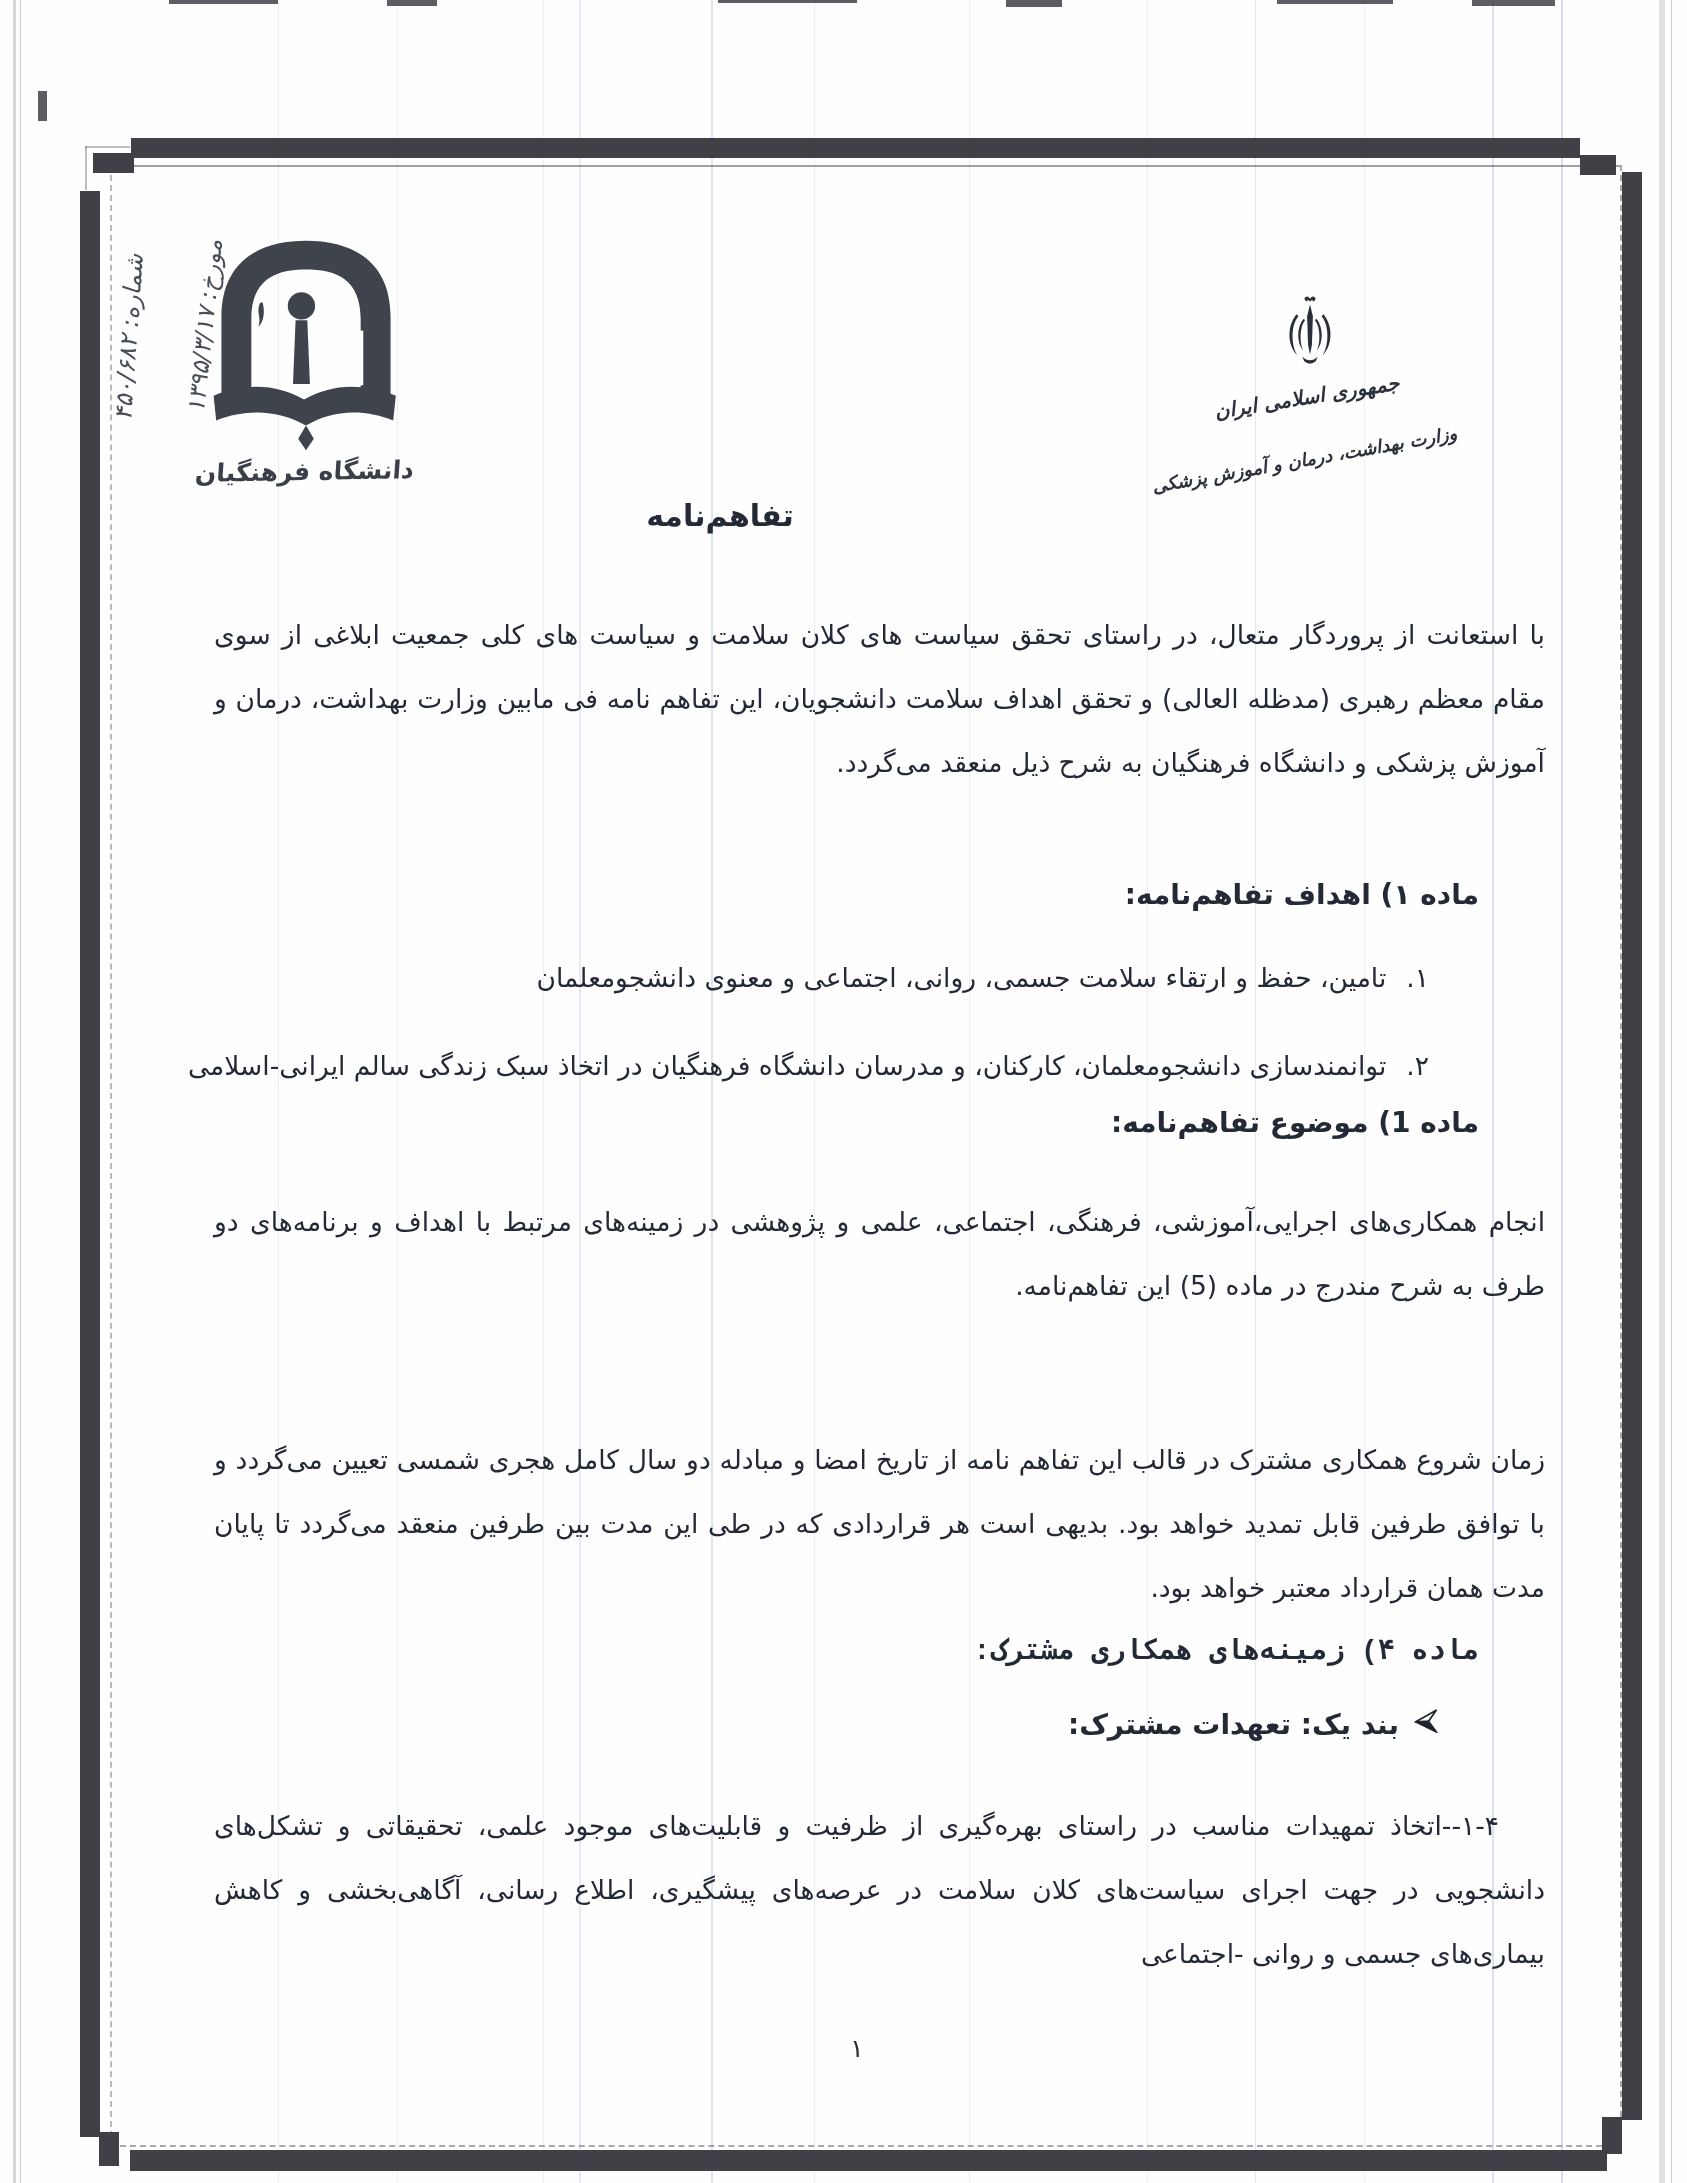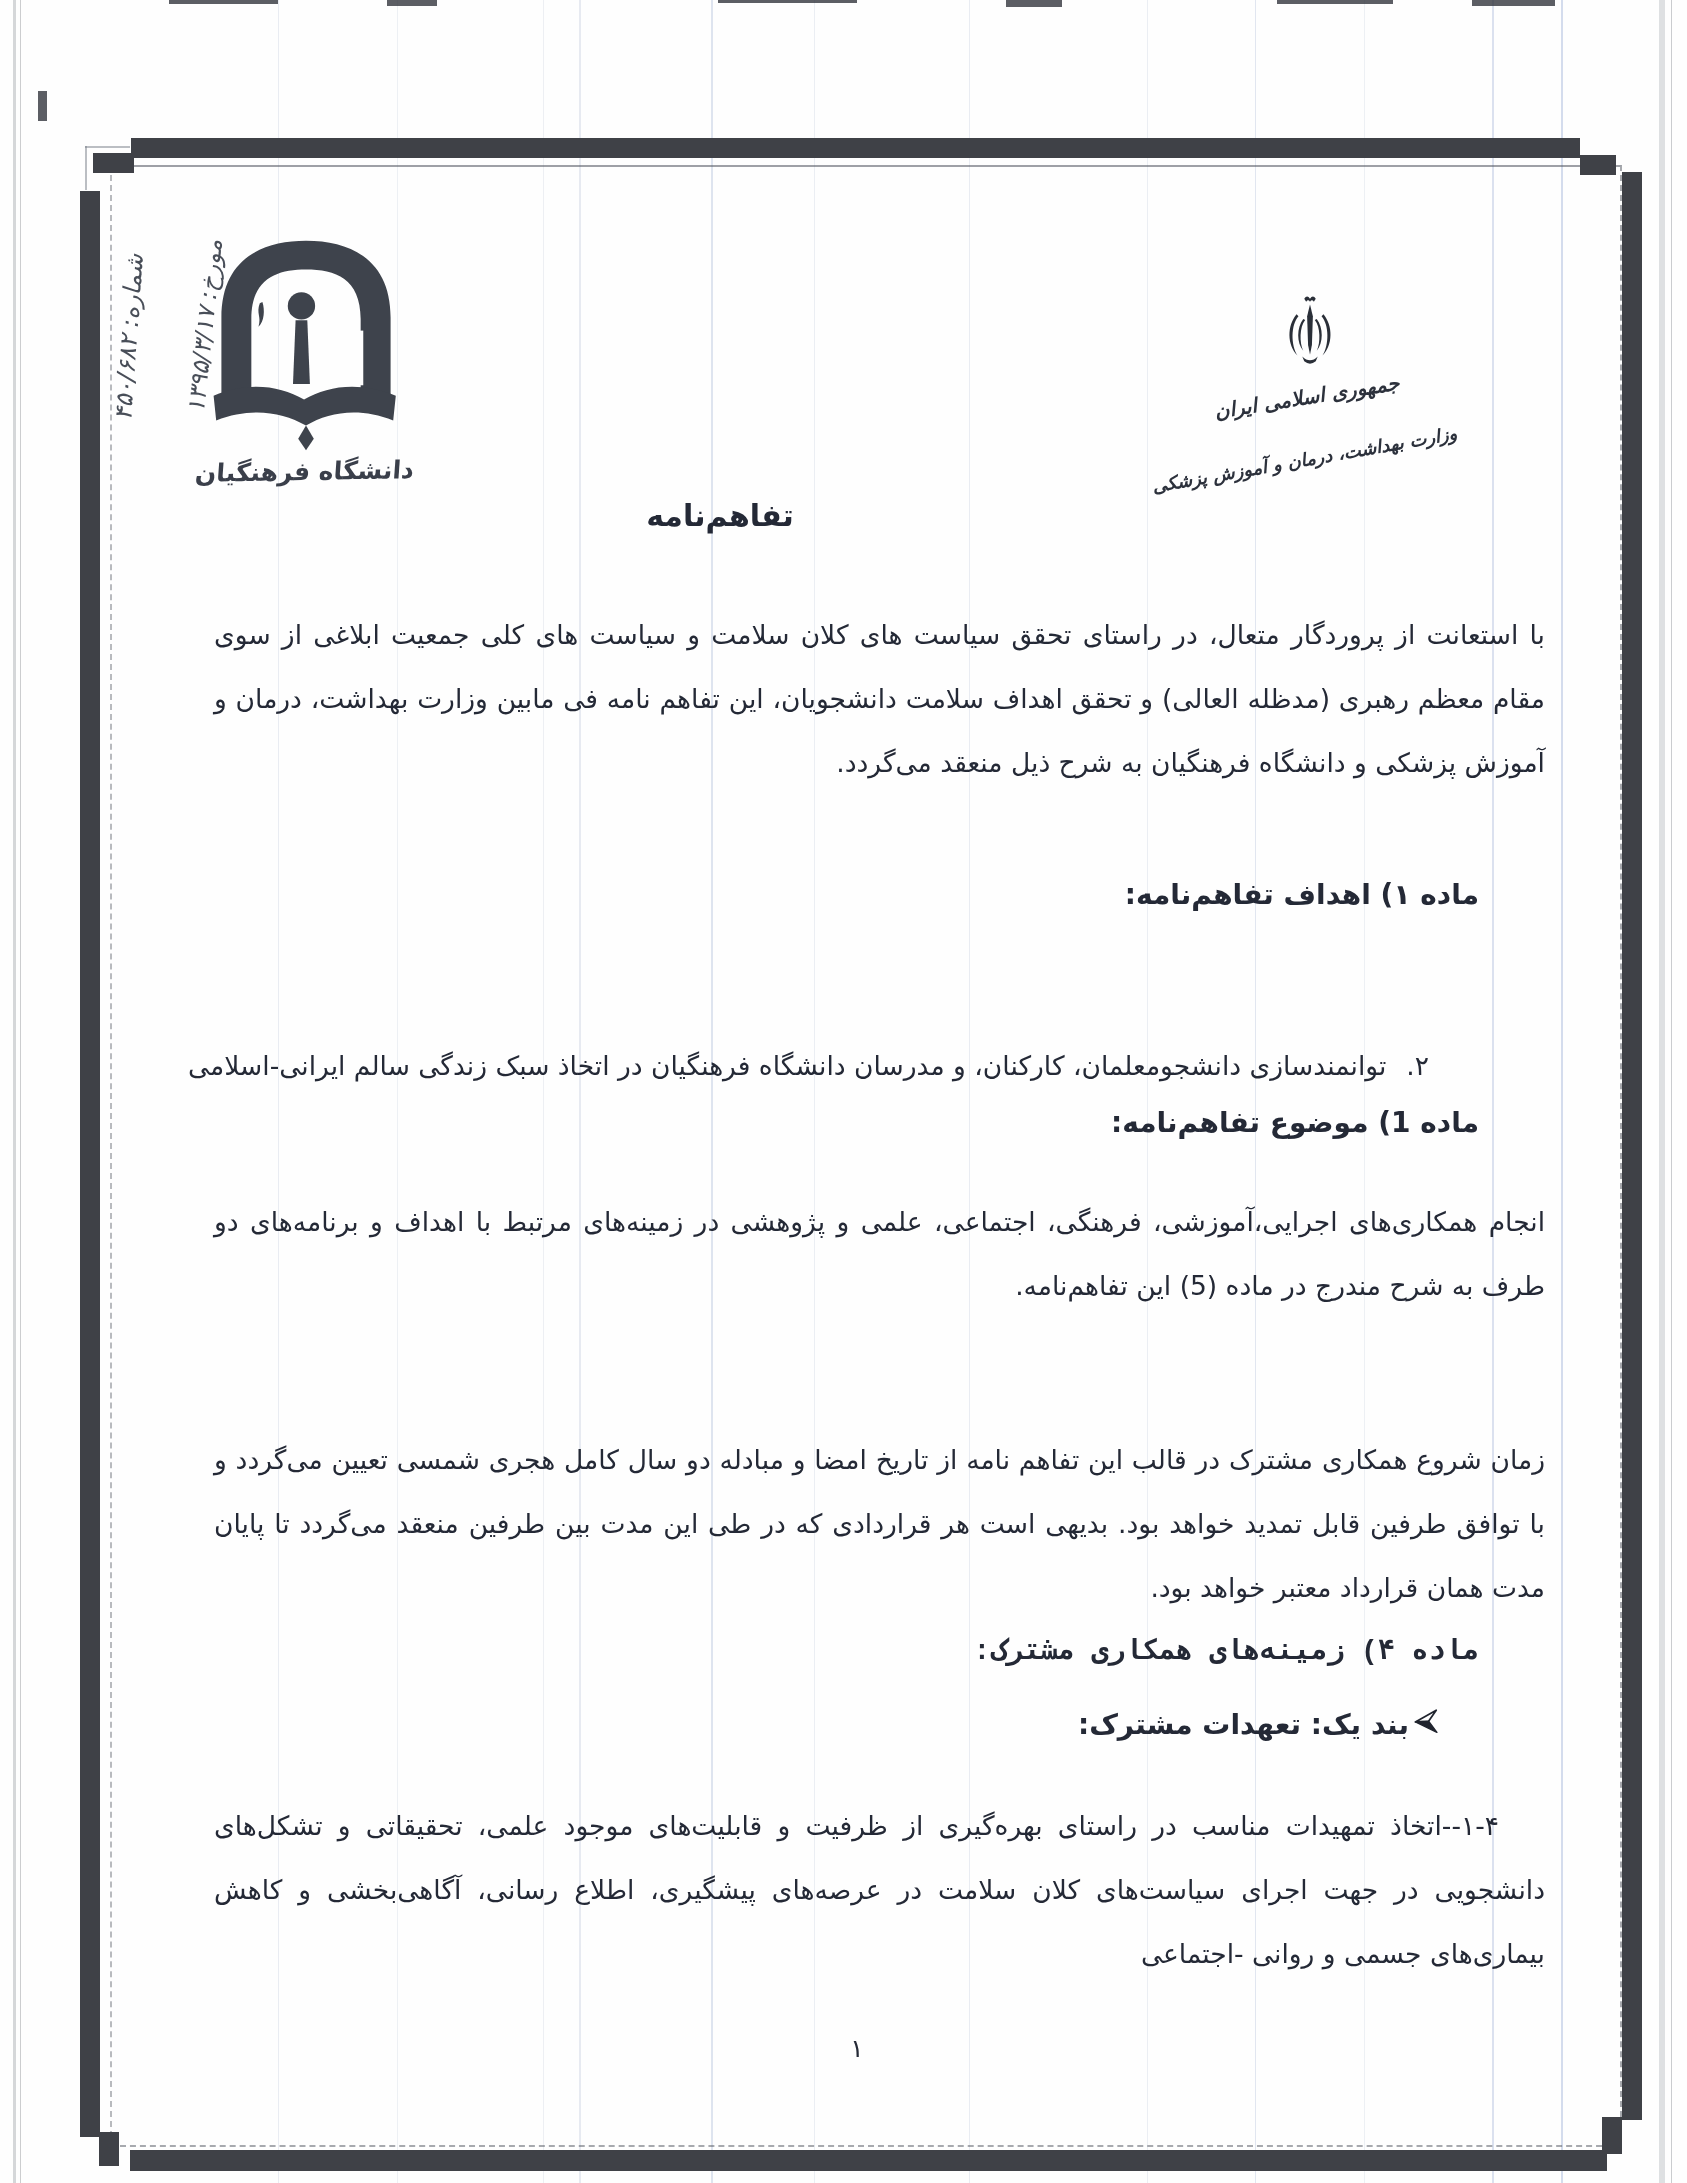--- a/index.html
+++ b/index.html
@@ -71,21 +71,21 @@
   .h3{top:1340px;}
   .h4{top:1634px;font-family:Liberation Mono, monospace;}
   .item{
     position:absolute;right:258px;font-size:26.5px;line-height:40px;white-space:nowrap;
   }
   .item .num{margin-left:20px;}
   .item1{top:958px;}
   .item2{top:1014px;margin-top:32px;}
   .clause{
     position:absolute;right:248px;top:1708px;font-size:28px;font-weight:bold;
-    display:flex;align-items:center;gap:5px;white-space:nowrap;
+    display:flex;align-items:center;gap:15px;white-space:nowrap;
   }
   .clause-arrow{flex:0 0 auto;display:inline-block;}
   .pagenum{
     position:absolute;left:0;top:2034px;width:1714px;text-align:center;font-size:25px;
   }
 </style>
 </head>
 <body>
 
 <div class="sheet">
@@ -161,20 +161,23 @@
     </svg>
   </div>
   <div class="gov-line1">جمهوری اسلامی ایران</div>
   <div class="gov-line2">وزارت بهداشت، درمان و آموزش پزشکی</div>
 
   <div class="title">تفاهم‌نامه</div>
 
   <div class="para p1">با استعانت از پروردگار متعال، در راستای تحقق سیاست های کلان سلامت و سیاست های کلی جمعیت ابلاغی از سوی مقام معظم رهبری (مدظله العالی) و تحقق اهداف سلامت دانشجویان، این تفاهم نامه فی مابین وزارت بهداشت، درمان و آموزش پزشکی و دانشگاه فرهنگیان به شرح ذیل منعقد می‌گردد.</div>
 
   <div class="heading h1">ماده ۱) اهداف تفاهم‌نامه:</div>
+  <div class="item item1">
+    <span class="num">۱.</span><span>تامین، حفظ و ارتقاء سلامت جسمی، روانی، اجتماعی و معنوی دانشجومعلمان</span>
+  </div>
   <div class="item item2">
     <span class="num">۲.</span><span>توانمندسازی دانشجومعلمان، کارکنان، و مدرسان دانشگاه فرهنگیان در اتخاذ سبک زندگی سالم ایرانی-اسلامی</span>
   </div>
 
   <div class="heading h2">ماده 1) موضوع تفاهم‌نامه:</div>
   <div class="para p2">انجام همکاری‌های اجرایی،آموزشی، فرهنگی، اجتماعی، علمی و پژوهشی در زمینه‌های مرتبط با اهداف و برنامه‌های دو طرف به شرح مندرج در ماده (5) این تفاهم‌نامه.</div>
 
   <div class="para p3">زمان شروع همکاری مشترک در قالب این تفاهم نامه از تاریخ امضا و مبادله دو سال کامل هجری شمسی تعیین می‌گردد و با توافق طرفین قابل تمدید خواهد بود. بدیهی است هر قراردادی که در طی این مدت بین طرفین منعقد می‌گردد تا پایان مدت همان قرارداد معتبر خواهد بود.</div>
 
   <div class="heading h4">ماده ۴) زمینه‌های همکاری مشترک:</div>

